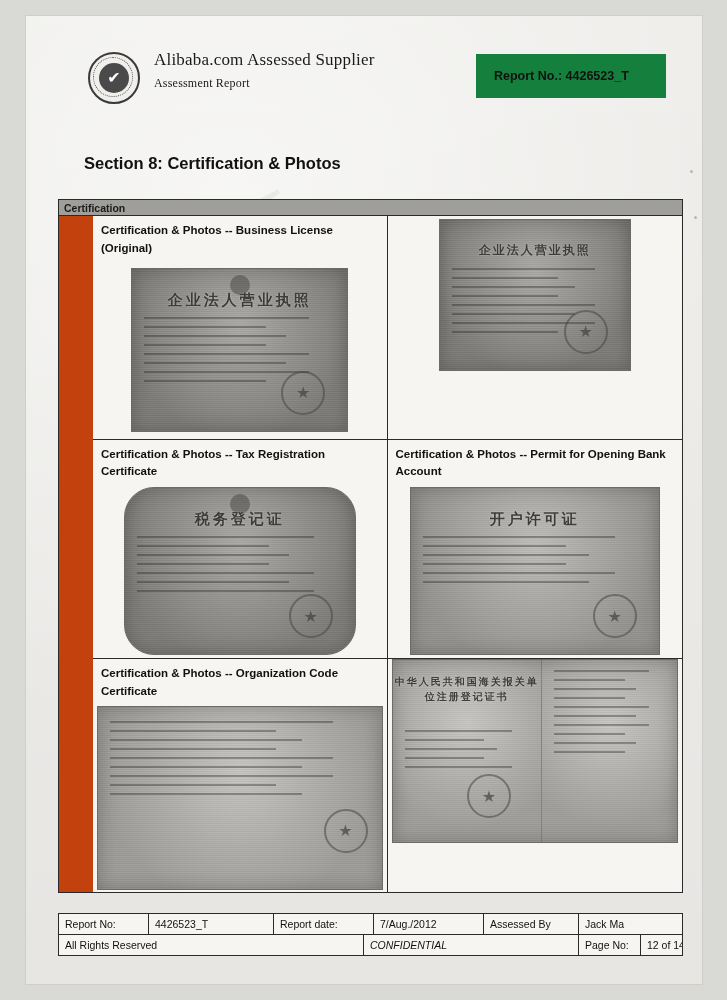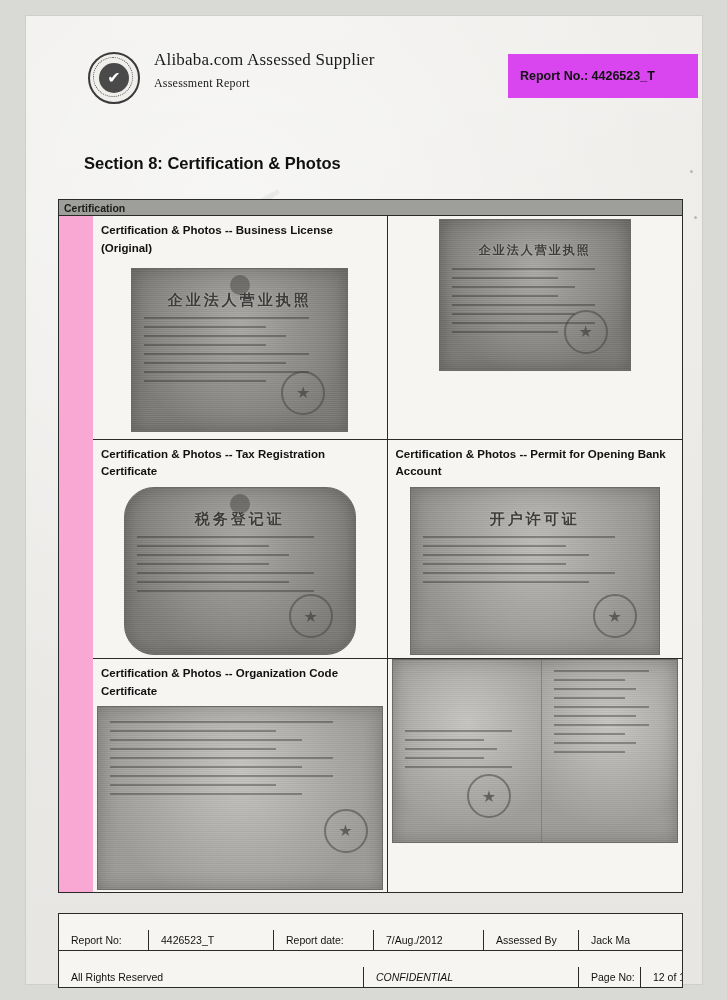--- a/index.html
+++ b/index.html
@@ -107,28 +107,28 @@
   }
   .brand-line2 {
     font-family: "Liberation Serif", serif;
     font-size: 12px;
     color: #1a1a1a;
     margin-top: 6px;
     letter-spacing: 0.2px;
   }
   .report-no-box {
     position: absolute;
-    left: 446px;
+    left: 414px;
     top: 4px;
     width: 190px;
     height: 44px;
-    background: #d946ef;
+    background: #15803d;
     display: flex;
     align-items: center;
-    padding-left: 12px;
+    padding-left: 18px;
     box-sizing: border-box;
   }
   .report-no-box span {
     font-size: 12.5px;
     font-weight: bold;
     color: #111;
   }
   
   .section-title {
     position: absolute;
@@ -139,21 +139,21 @@
     color: #111;
   }
   
   .cert-table {
     position: absolute;
     left: 32px;
     top: 183px;
     width: 625px;
     border: 1px solid #2a2a2a;
     box-sizing: border-box;
-    background: #f9a8d4;
+    background: #c2410c;
   }
   .cert-band {
     background: #9e9e9a;
     border-bottom: 1px solid #2a2a2a;
     height: 15px;
     display: flex;
     align-items: center;
     padding-left: 5px;
   }
   .cert-band span {
@@ -279,26 +279,25 @@
     background: #f6f5f2;
     font-size: 10.5px;
     color: #111;
   }
   .f-row {
     display: flex;
     border-bottom: 1px solid #2a2a2a;
   }
   .f-row:last-child { border-bottom: none; }
   .f-cell {
-    padding: 4px 12px;
+    padding: 4px 6px;
     box-sizing: border-box;
     border-right: 1px solid #2a2a2a;
     white-space: nowrap;
     overflow: hidden;
-    margin-top: 16px;
   }
   .f-cell:last-child { border-right: none; }
   .italic { font-style: italic; }
   
   .edge-dot {
     position: absolute;
     background: #b9b7b2;
     border-radius: 50%;
   }
 </style>
@@ -440,20 +439,21 @@
                 <div class="stamp" style="right:14px;bottom:36px;">★</div>
               </div>
             </div>
           </div>
         </div>
         <div class="cell">
           <div class="img-area" style="height:186px;padding:2px 4px 4px 4px;">
             <div class="scan split" style="width:285px;height:182px;background:#b5b3af;">
               <div class="half" style="flex:1.1">
                 <div class="grain"></div>
+                <div class="cn-title small" style="top:14px;line-height:1.5;font-size:10px;">中华人民共和国海关报关单位注册登记证书</div>
                 <div class="lines" style="top:70px;">
                     <i></i>
                     <i></i>
                     <i></i>
                     <i></i>
                     <i></i>
                   </div>
                 <div class="stamp" style="right:30px;bottom:24px;">★</div>
               </div>
               <div class="half">

